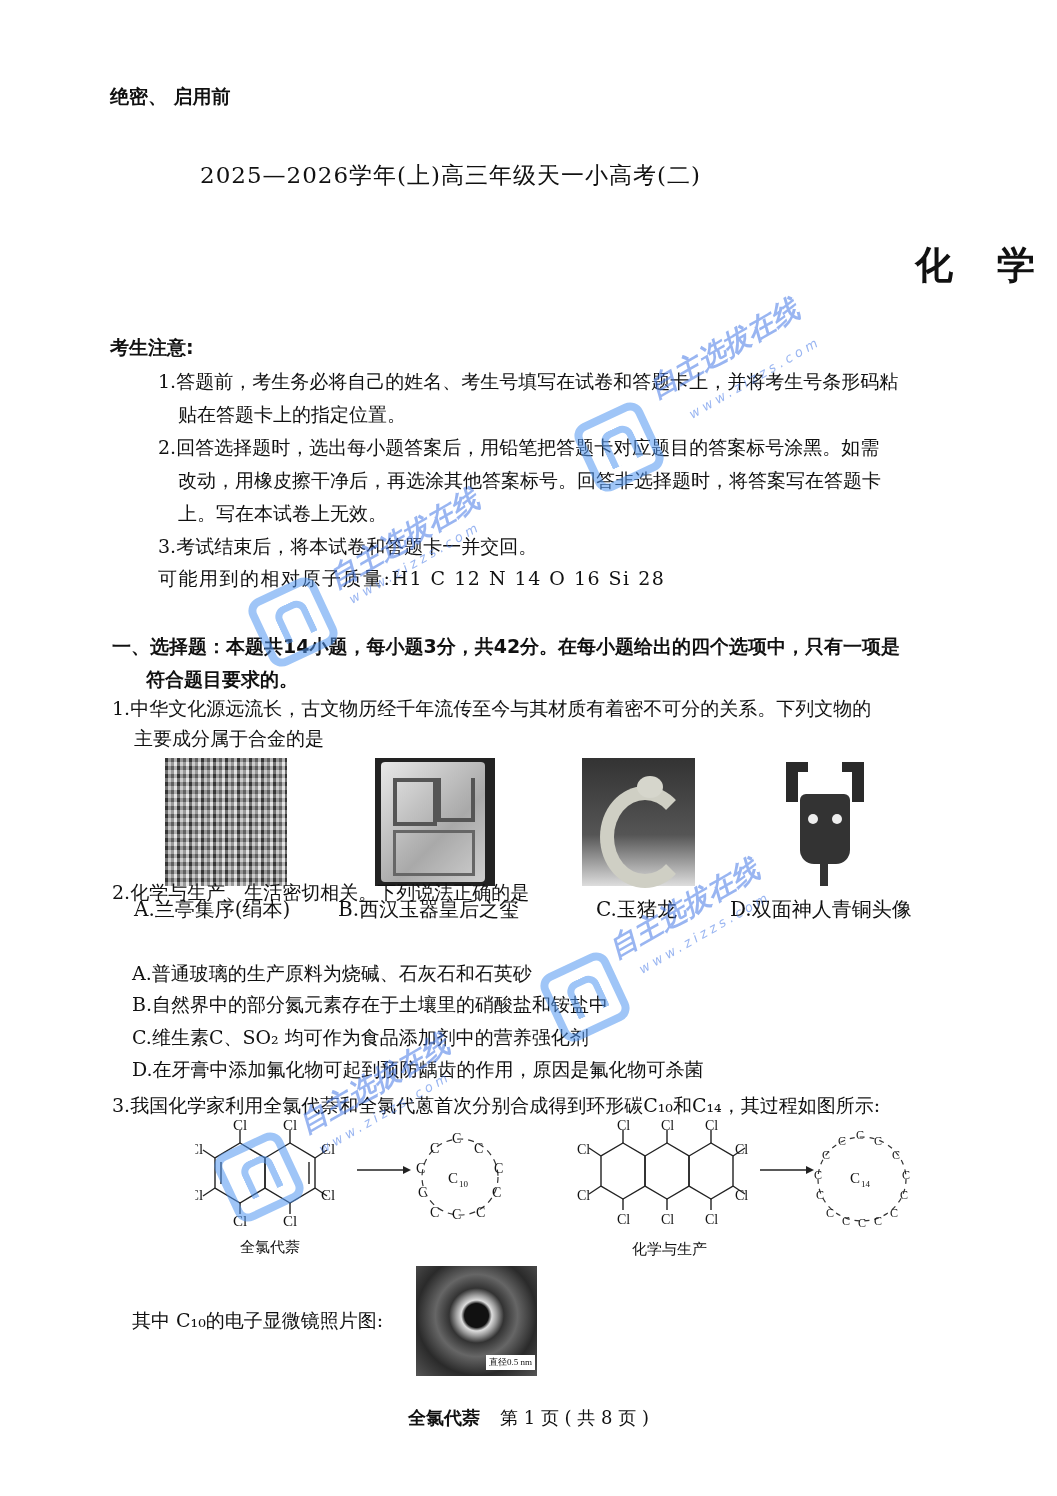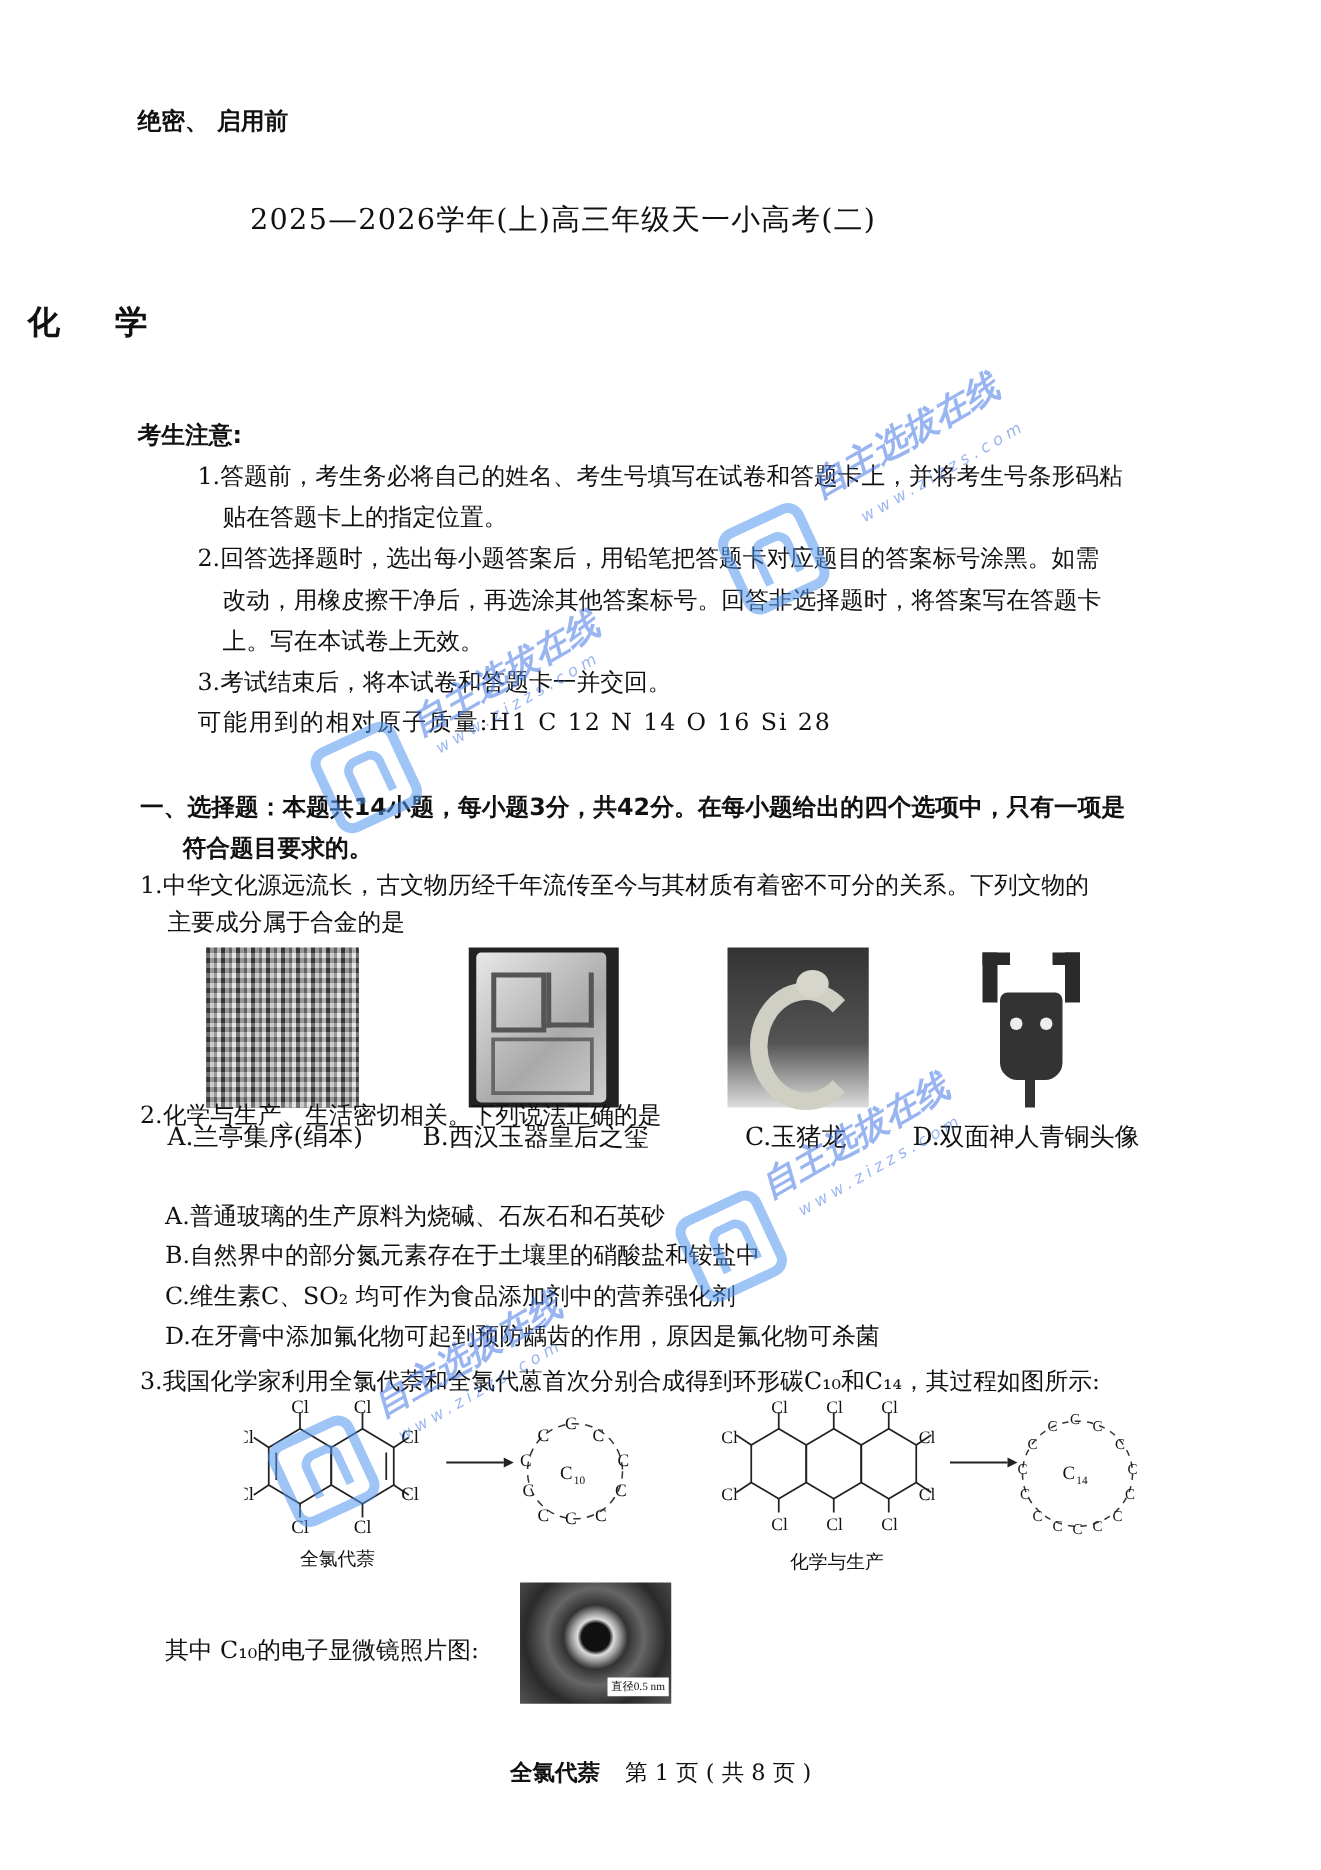--- a/index.html
+++ b/index.html
@@ -3,21 +3,21 @@
 <meta charset="utf-8">
 <style>
   html, body { margin: 0; padding: 0; background: #ffffff; }
   body { width: 1057px; height: 1496px; position: relative; overflow: hidden;
          font-family: "DejaVu Serif", "Liberation Serif", serif; color: #111; }
   .abs { position: absolute; }
   .sans { font-family: "DejaVu Sans", "Liberation Sans", sans-serif; }
   .serif { font-family: "DejaVu Serif", "Liberation Serif", serif; }
   #confidential { left: 110px; top: 84px; font-size: 19px; font-weight: bold; }
   #exam-title { left: 0; width: 901px; top: 160px; text-align: center; font-size: 23px; letter-spacing: 1px; }
-  #subject { left: 0; width: 1057px; top: 240px; text-align: left; font-size: 26px; font-weight: bold; word-spacing: 0; }
+  #subject { left: 0; width: 1057px; top: 240px; text-align: right; font-size: 38px; font-weight: bold; word-spacing: 0; }
   #subject span { display: inline-block; margin: 0 22px; }
   #notice-head { left: 110px; top: 335px; font-size: 19px; font-weight: bold; }
   .line { font-size: 19px; white-space: nowrap; line-height: 33px; }
   .notice-line { left: 158px; }
   .indent2 { left: 178px; }
   #section-heading { left: 112px; top: 630px; font-size: 19px; font-weight: bold; }
   #section-heading-2 { left: 146px; top: 663px; font-size: 19px; font-weight: bold; }
   .q { left: 112px; }
   .q-cont { left: 134px; }
   .opt { left: 132px; }
@@ -190,21 +190,21 @@
     <text x="34" y="100">C</text>
       <text x="50" y="102">C</text>
       <text x="66" y="100">C</text>
     <text x="42" y="58" font-size="15">C</text>
       <text x="53" y="62" font-size="9">14</text>
   </g>
 </svg>
 <div class="mol-label sans" style="left:632px; top:1240px">化学与生产</div>
 
 <div class="abs line" style="left:132px; top:1304px">其中 C₁₀的电子显微镜照片图:</div>
-<div class="abs" style="left:416px; top:1266px; width:121px; height:97px; background: radial-gradient(circle at 50% 45%, #111 0 14%, #ddd 18%, #999 24%, #333 32%, #666 48%, #2a2a2a 70%, #555 100%); text-align: right;">
+<div class="abs" style="left:416px; top:1266px; width:121px; height:110px; background: radial-gradient(circle at 50% 45%, #111 0 14%, #ddd 18%, #999 24%, #333 32%, #666 48%, #2a2a2a 70%, #555 100%); text-align: right;">
   <div style="position:absolute;right:2px;bottom:6px;background:#fff;font-size:9px;padding:1px 3px;font-family:'Liberation Serif',serif;">直径0.5 nm</div>
 </div>
 
 <div class="wm-logo" style="left:582px; top:410px;"></div>
 <div class="watermark" style="left:640px; top:330px; font-size:28px; transform:rotate(-30deg);">自主选拔在线</div>
 <div class="watermark" style="left:680px; top:370px; font-size:13px; transform:rotate(-30deg); font-weight:normal; letter-spacing:4px;">www.zizzs.com</div>
 
 <div class="wm-logo" style="left:256px; top:585px;"></div>
 <div class="watermark" style="left:320px; top:520px; font-size:28px; transform:rotate(-30deg);">自主选拔在线</div>
 <div class="watermark" style="left:340px; top:555px; font-size:13px; transform:rotate(-30deg); font-weight:normal; letter-spacing:4px;">www.zizzs.com</div>

